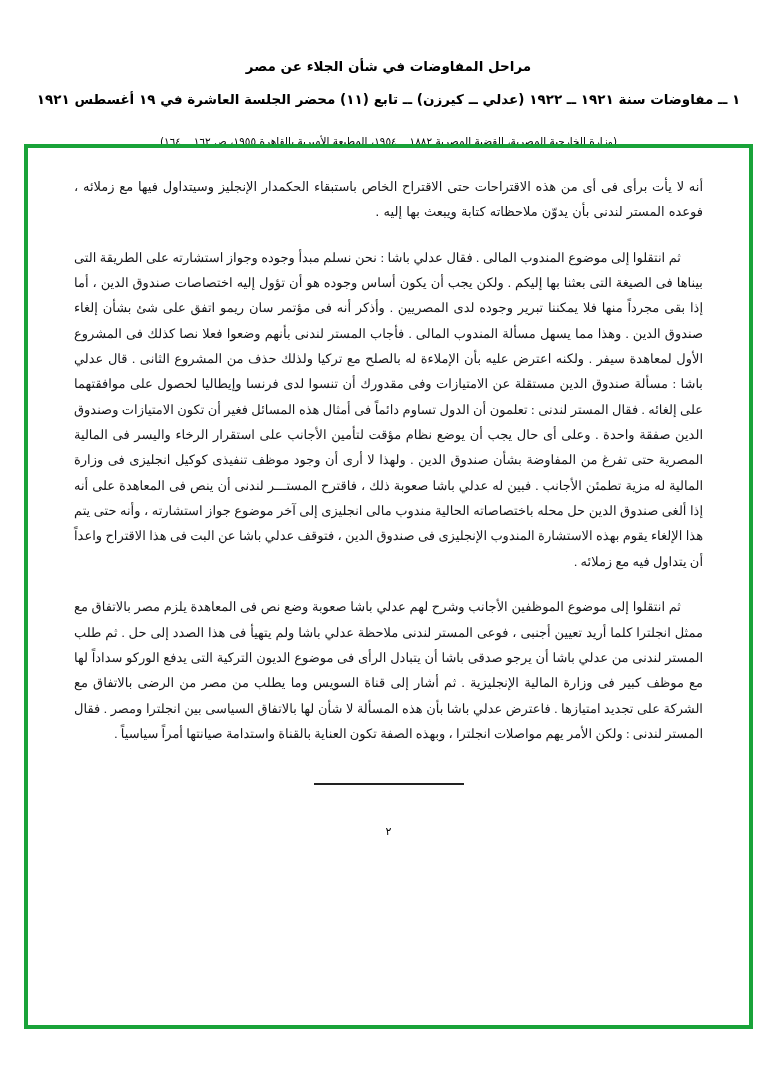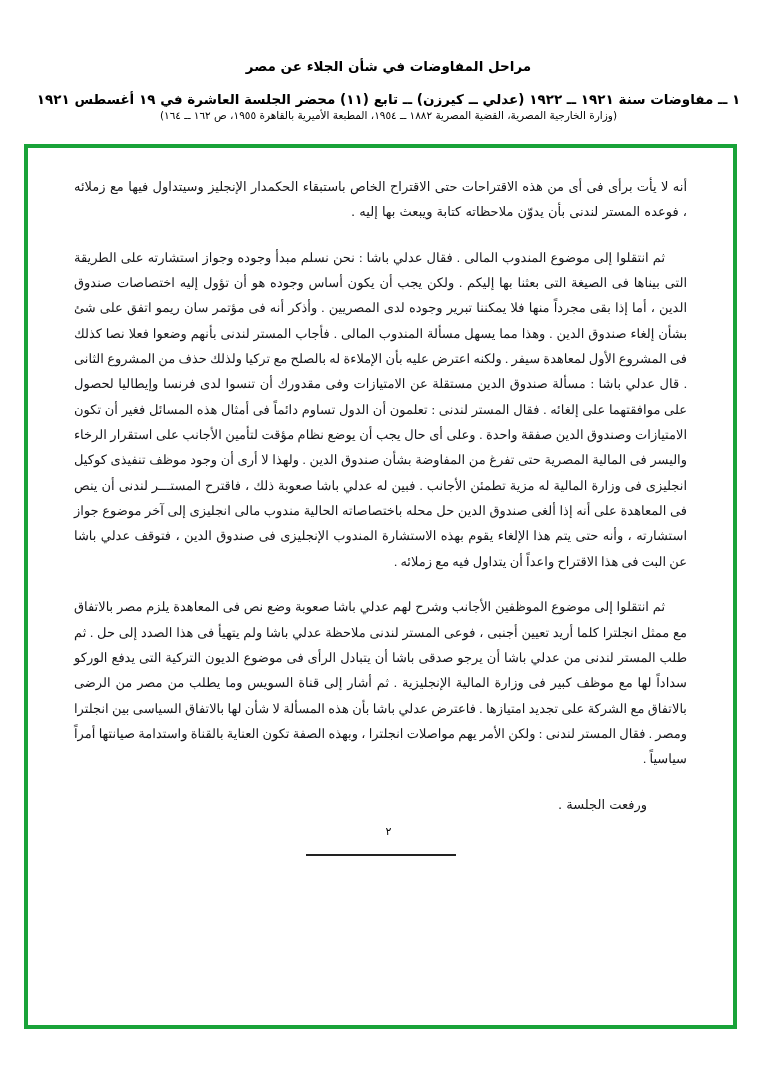--- a/index.html
+++ b/index.html
@@ -35,28 +35,28 @@
   }
   .doc-subtitle {
     font-size: 13.5px;
     font-weight: bold;
     margin-top: 15px;
     color: #000;
     text-align: center;
   }
   .doc-source {
     font-size: 10.5px;
-    margin-top: 2px;
+    margin-top: 28px;
     color: #000;
     direction: rtl;
   }
   .frame {
     position: absolute;
     top: 144px;
-    right: 40px;
+    right: 24px;
     left: 24px;
     height: 885px;
     border: 4px solid #19a339;
     box-sizing: border-box;
     background: #fff;
   }
   .body-text {
     position: absolute;
     top: 26px;
     right: 46px;
@@ -114,21 +114,20 @@
     <div class="doc-title">مراحل المفاوضات في شأن الجلاء عن مصر</div>
     <div class="doc-subtitle">١ ــ مفاوضات سنة ١٩٢١ ــ ١٩٢٢ (عدلي ــ كيرزن) ــ تابع (١١) محضر الجلسة العاشرة في ١٩ أغسطس ١٩٢١</div>
     <div class="doc-source">(وزارة الخارجية المصرية، القضية المصرية ١٨٨٢ ــ ١٩٥٤، المطبعة الأميرية بالقاهرة ١٩٥٥، ص ١٦٢ ــ ١٦٤)</div>
   </div>
 
   <div class="frame">
     <div class="body-text">
       <p class="para first">أنه لا يأت برأى فى أى من هذه الاقتراحات حتى الاقتراح الخاص باستبقاء الحكمدار الإنجليز وسيتداول فيها مع زملائه ، فوعده المستر لندنى بأن يدوّن ملاحظاته كتابة ويبعث بها إليه .</p>
       <p class="para long">ثم انتقلوا إلى موضوع المندوب المالى . فقال عدلي باشا : نحن نسلم مبدأ وجوده وجواز استشارته على الطريقة التى بيناها فى الصيغة التى بعثنا بها إليكم . ولكن يجب أن يكون أساس وجوده هو أن تؤول إليه اختصاصات صندوق الدين ، أما إذا بقى مجرداً منها فلا يمكننا تبرير وجوده لدى المصريين . وأذكر أنه فى مؤتمر سان ريمو اتفق على شئ بشأن إلغاء صندوق الدين . وهذا مما يسهل مسألة المندوب المالى . فأجاب المستر لندنى بأنهم وضعوا فعلا نصا كذلك فى المشروع الأول لمعاهدة سيفر . ولكنه اعترض عليه بأن الإملاءة له بالصلح مع تركيا ولذلك حذف من المشروع الثانى . قال عدلي باشا : مسألة صندوق الدين مستقلة عن الامتيازات وفى مقدورك أن تنسوا لدى فرنسا وإيطاليا لحصول على موافقتهما على إلغائه . فقال المستر لندنى : تعلمون أن الدول تساوم دائماً فى أمثال هذه المسائل فغير أن تكون الامتيازات وصندوق الدين صفقة واحدة . وعلى أى حال يجب أن يوضع نظام مؤقت لتأمين الأجانب على استقرار الرخاء واليسر فى المالية المصرية حتى تفرغ من المفاوضة بشأن صندوق الدين . ولهذا لا أرى أن وجود موظف تنفيذى كوكيل انجليزى فى وزارة المالية له مزية تطمئن الأجانب . فبين له عدلي باشا صعوبة ذلك ، فاقترح المستـــر لندنى أن ينص فى المعاهدة على أنه إذا ألغى صندوق الدين حل محله باختصاصاته الحالية مندوب مالى انجليزى إلى آخر موضوع جواز استشارته ، وأنه حتى يتم هذا الإلغاء يقوم بهذه الاستشارة المندوب الإنجليزى فى صندوق الدين ، فتوقف عدلي باشا عن البت فى هذا الاقتراح واعداً أن يتداول فيه مع زملائه .</p>
       <p class="para long">ثم انتقلوا إلى موضوع الموظفين الأجانب وشرح لهم عدلي باشا صعوبة وضع نص فى المعاهدة يلزم مصر بالاتفاق مع ممثل انجلترا كلما أريد تعيين أجنبى ، فوعى المستر لندنى ملاحظة عدلي باشا ولم يتهيأ فى هذا الصدد إلى حل . ثم طلب المستر لندنى من عدلي باشا أن يرجو صدقى باشا أن يتبادل الرأى فى موضوع الديون التركية التى يدفع الوركو سداداً لها مع موظف كبير فى وزارة المالية الإنجليزية . ثم أشار إلى قناة السويس وما يطلب من مصر من الرضى بالاتفاق مع الشركة على تجديد امتيازها . فاعترض عدلي باشا بأن هذه المسألة لا شأن لها بالاتفاق السياسى بين انجلترا ومصر . فقال المستر لندنى : ولكن الأمر يهم مواصلات انجلترا ، وبهذه الصفة تكون العناية بالقناة واستدامة صيانتها أمراً سياسياً .</p>
-      <div class="closing">ورفعت الجلسة .</div>
       <div class="rule-wrap">
         <span class="rule"></span>
       </div>
     </div>
   </div>
 
   <div class="page-number">٢</div>
 
 </div>
 

